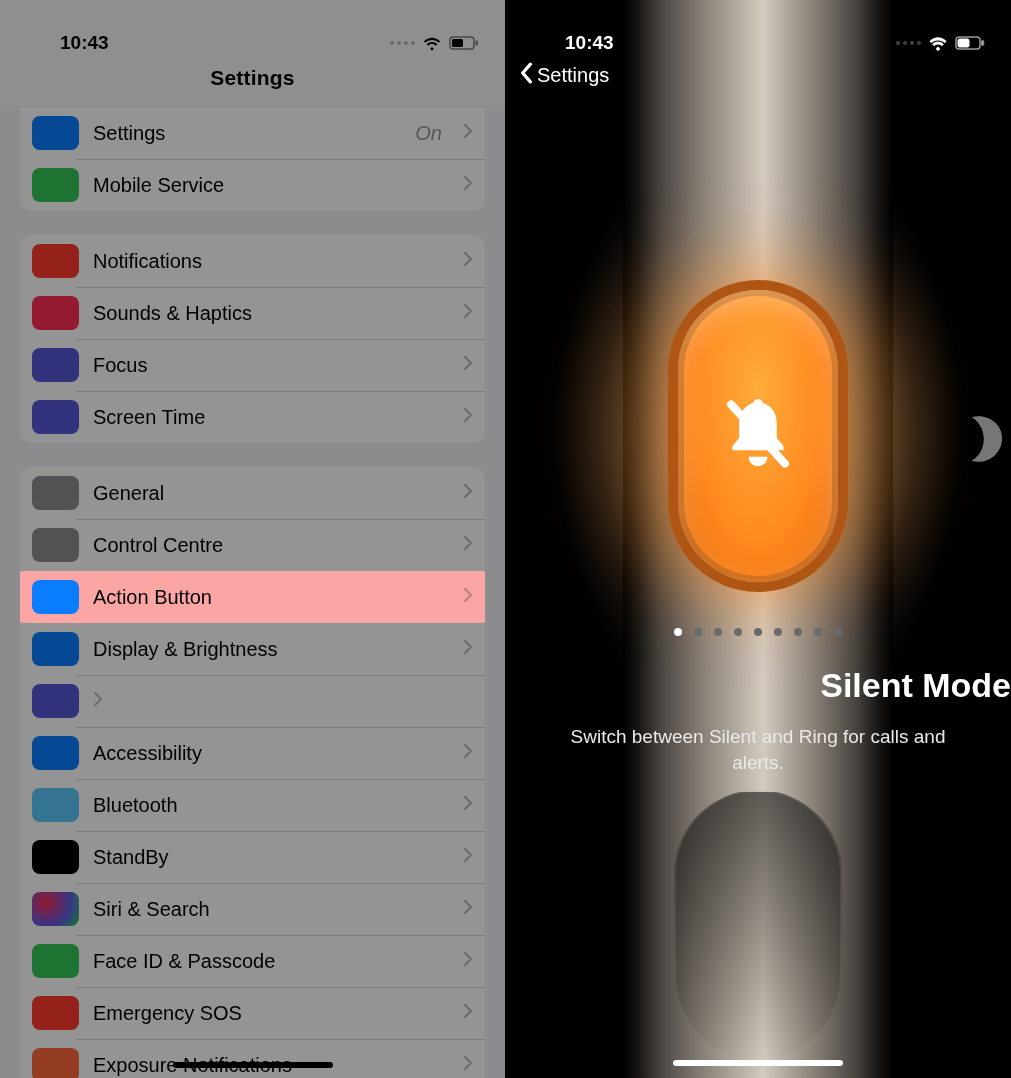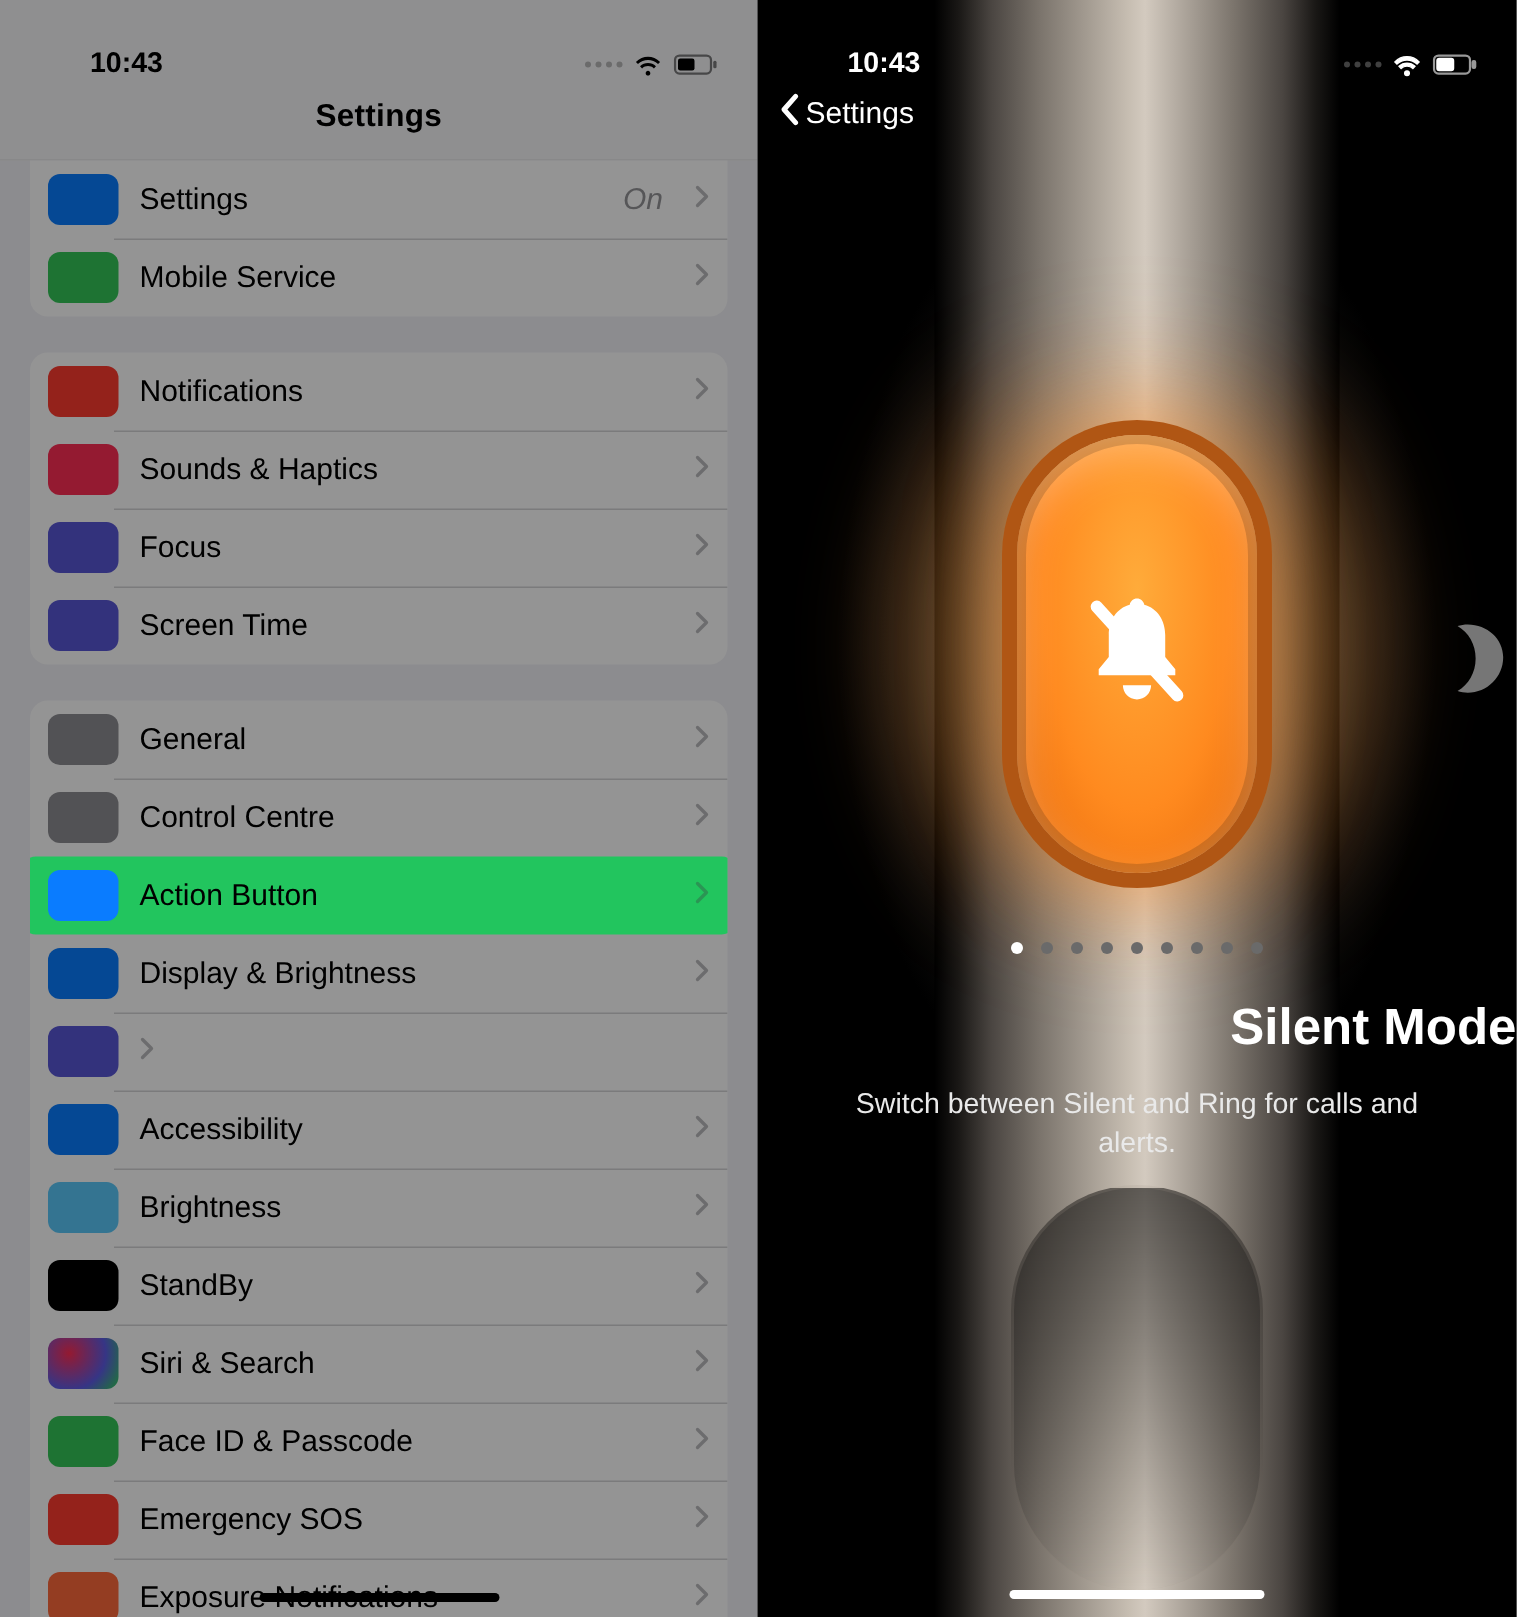--- a/index.html
+++ b/index.html
@@ -74,21 +74,21 @@
     flex-shrink: 0; margin-right: 14px; padding-left: 47px;
   }
   .row .label { font-size: 20px; color:#000; flex:1; }
   .row .value { font-size: 20px; color: rgba(60,60,67,.55); margin-right:21px;font-style:italic; }
   .row .chev { color: rgba(60,60,67,.35); }
 
   .icon-badge svg { width: 20px; height: 20px; }
 
   
   .row.highlight {
-    background:#22c55e;
+    background:#fca5a5;
     border-radius: 10px;
     position: relative;
     z-index: 100; 
     box-shadow: 0 0 0 0 rgba(0,0,0,0);
     margin-left:-6px; margin-right:-6px;
     padding-left:18px; padding-right:18px;
   }
   .row.highlight::before{display:none;}
   .row.highlight + .row::before{display:none;}
 
@@ -392,21 +392,21 @@
             <svg viewBox="0 0 24 24">
               <circle cx="12" cy="12" r="3"></circle>
               <g>
                 <circle cx="12" cy="5" r="3"></circle>
                 <circle cx="12" cy="19" r="3"></circle>
                 <circle cx="5" cy="12" r="3"></circle>
                 <circle cx="19" cy="12" r="3"></circle>
               </g>
             </svg>
           </div>
-          <div class="label">Brightness</div>
+          <div class="label">Bluetooth</div>
           <span class="chev"><svg width="10" height="16" viewBox="0 0 10 16">
               <path fill="none" stroke="currentColor" stroke-width="2.2" stroke-linecap="round" stroke-linejoin="round" d="M2 2l6 6-6 6"></path>
             </svg></span>
         </div>
         <div class="row">
           <div class="icon-badge fg-white bg-black">
             <svg viewBox="0 0 24 24">
               <rect x="3" y="6" width="18" height="12" rx="3" fill="#fff"></rect>
               <circle cx="9" cy="12" r="3" fill="#000"></circle>
             </svg>

